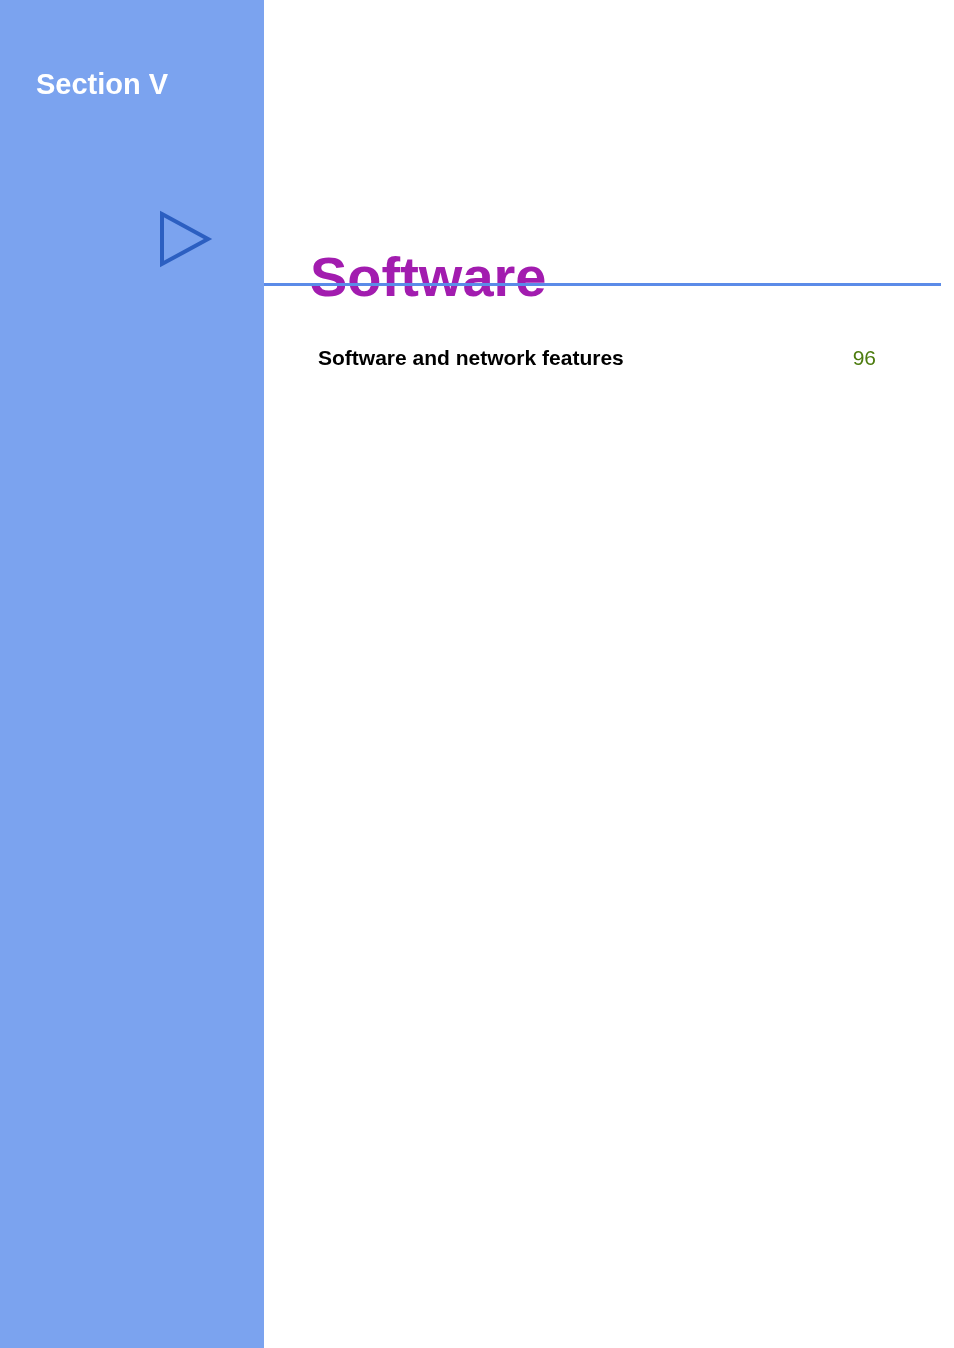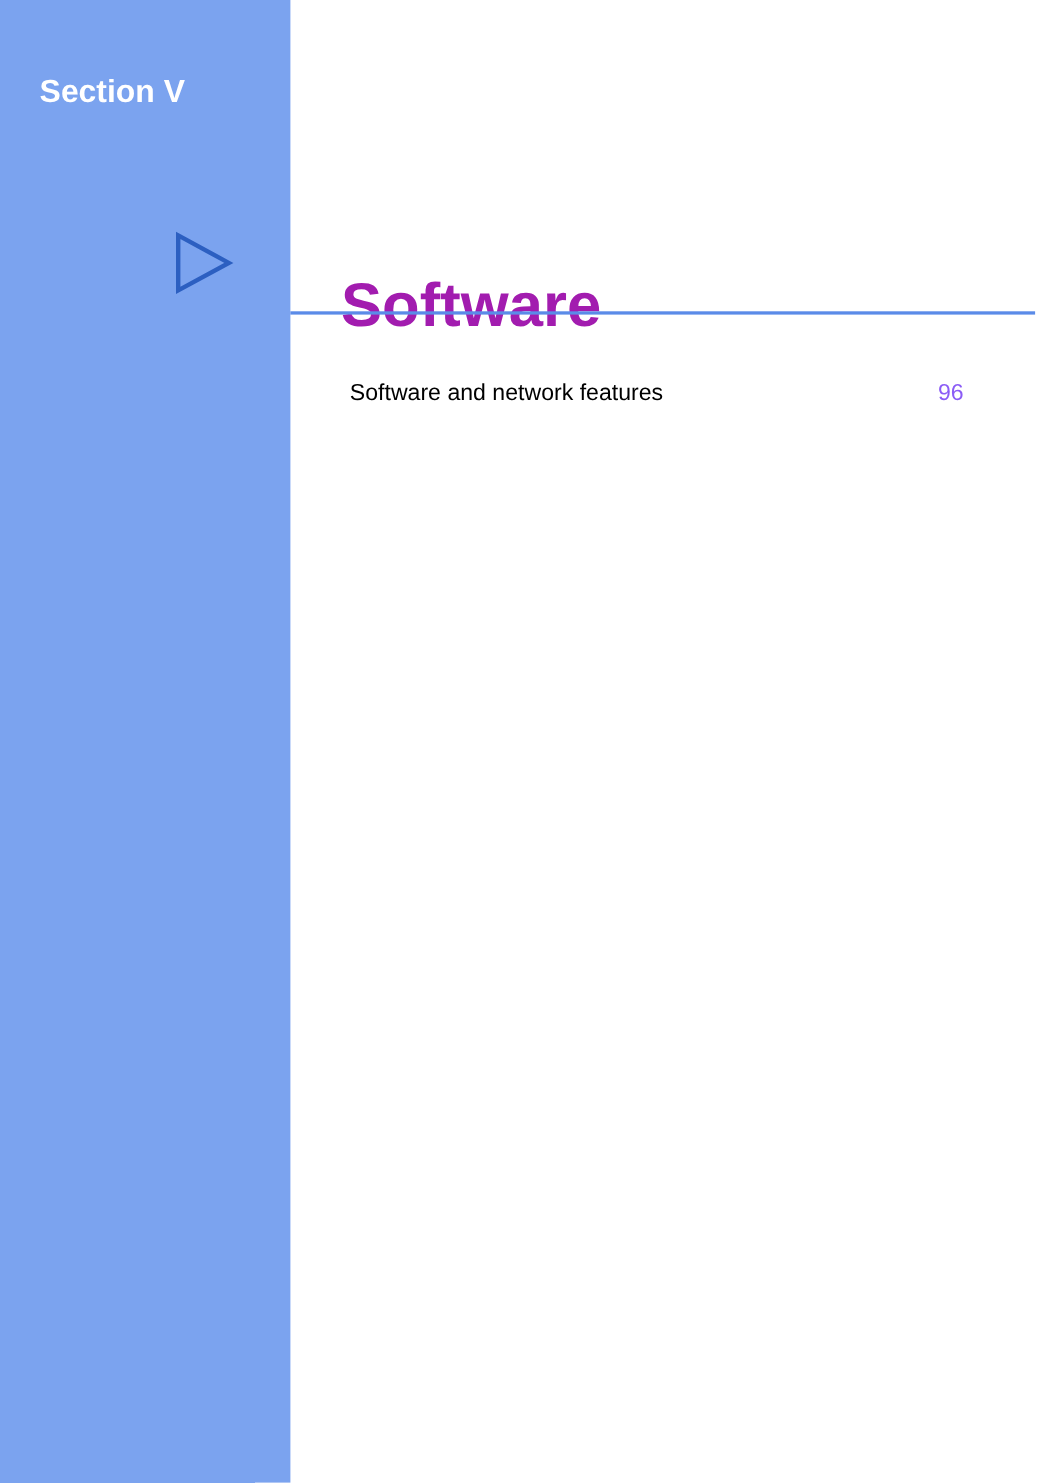--- a/index.html
+++ b/index.html
@@ -60,27 +60,27 @@
     .toc-row {
       position: absolute;
       left: 318px;
       top: 346px;
       width: 558px;
       display: flex;
       justify-content: space-between;
       align-items: baseline;
     }
     .toc-entry-label {
-      font-weight: normal;
+      font-weight: bold;
       font-size: 21px;
       color: #000000;
     }
     .toc-page-number {
       font-size: 21px;
-      color: #8b5cf6;
+      color: #4d7c0f;
       font-weight: normal;
     }
   </style>
 </head>
 <body>
 
 <div class="sidebar"></div>
 
 <div class="section-label">Section V</div>
 

